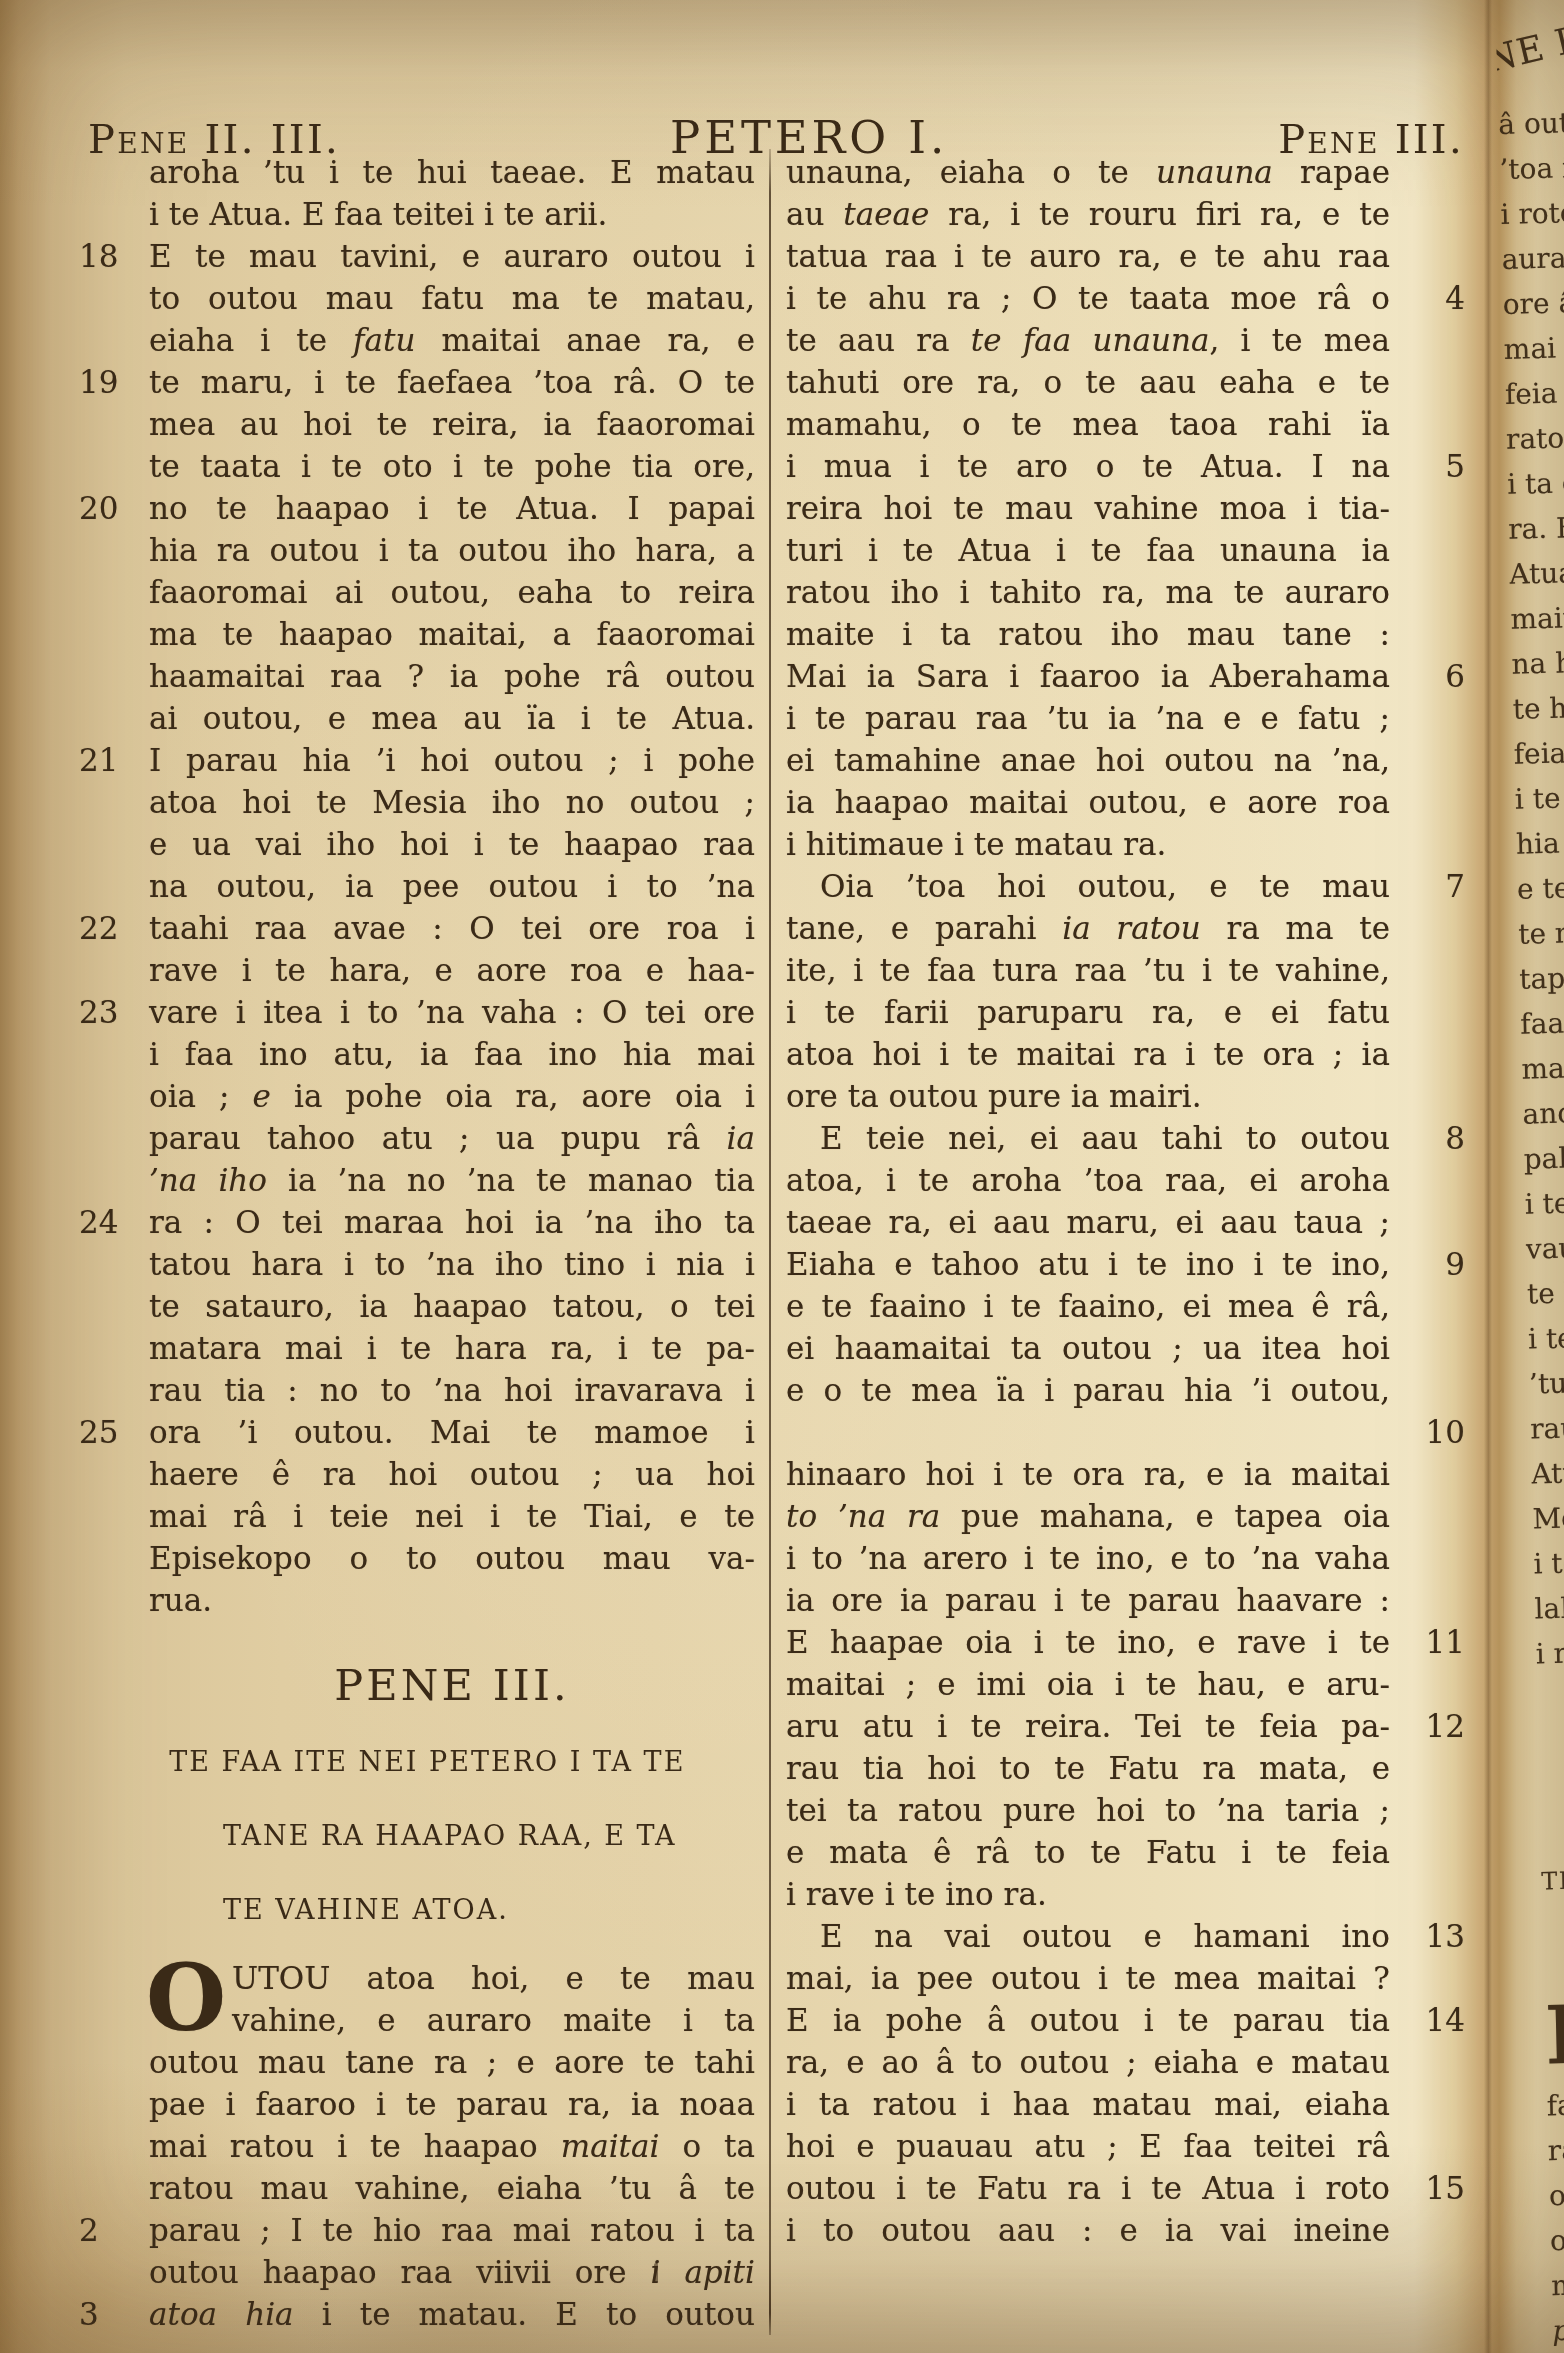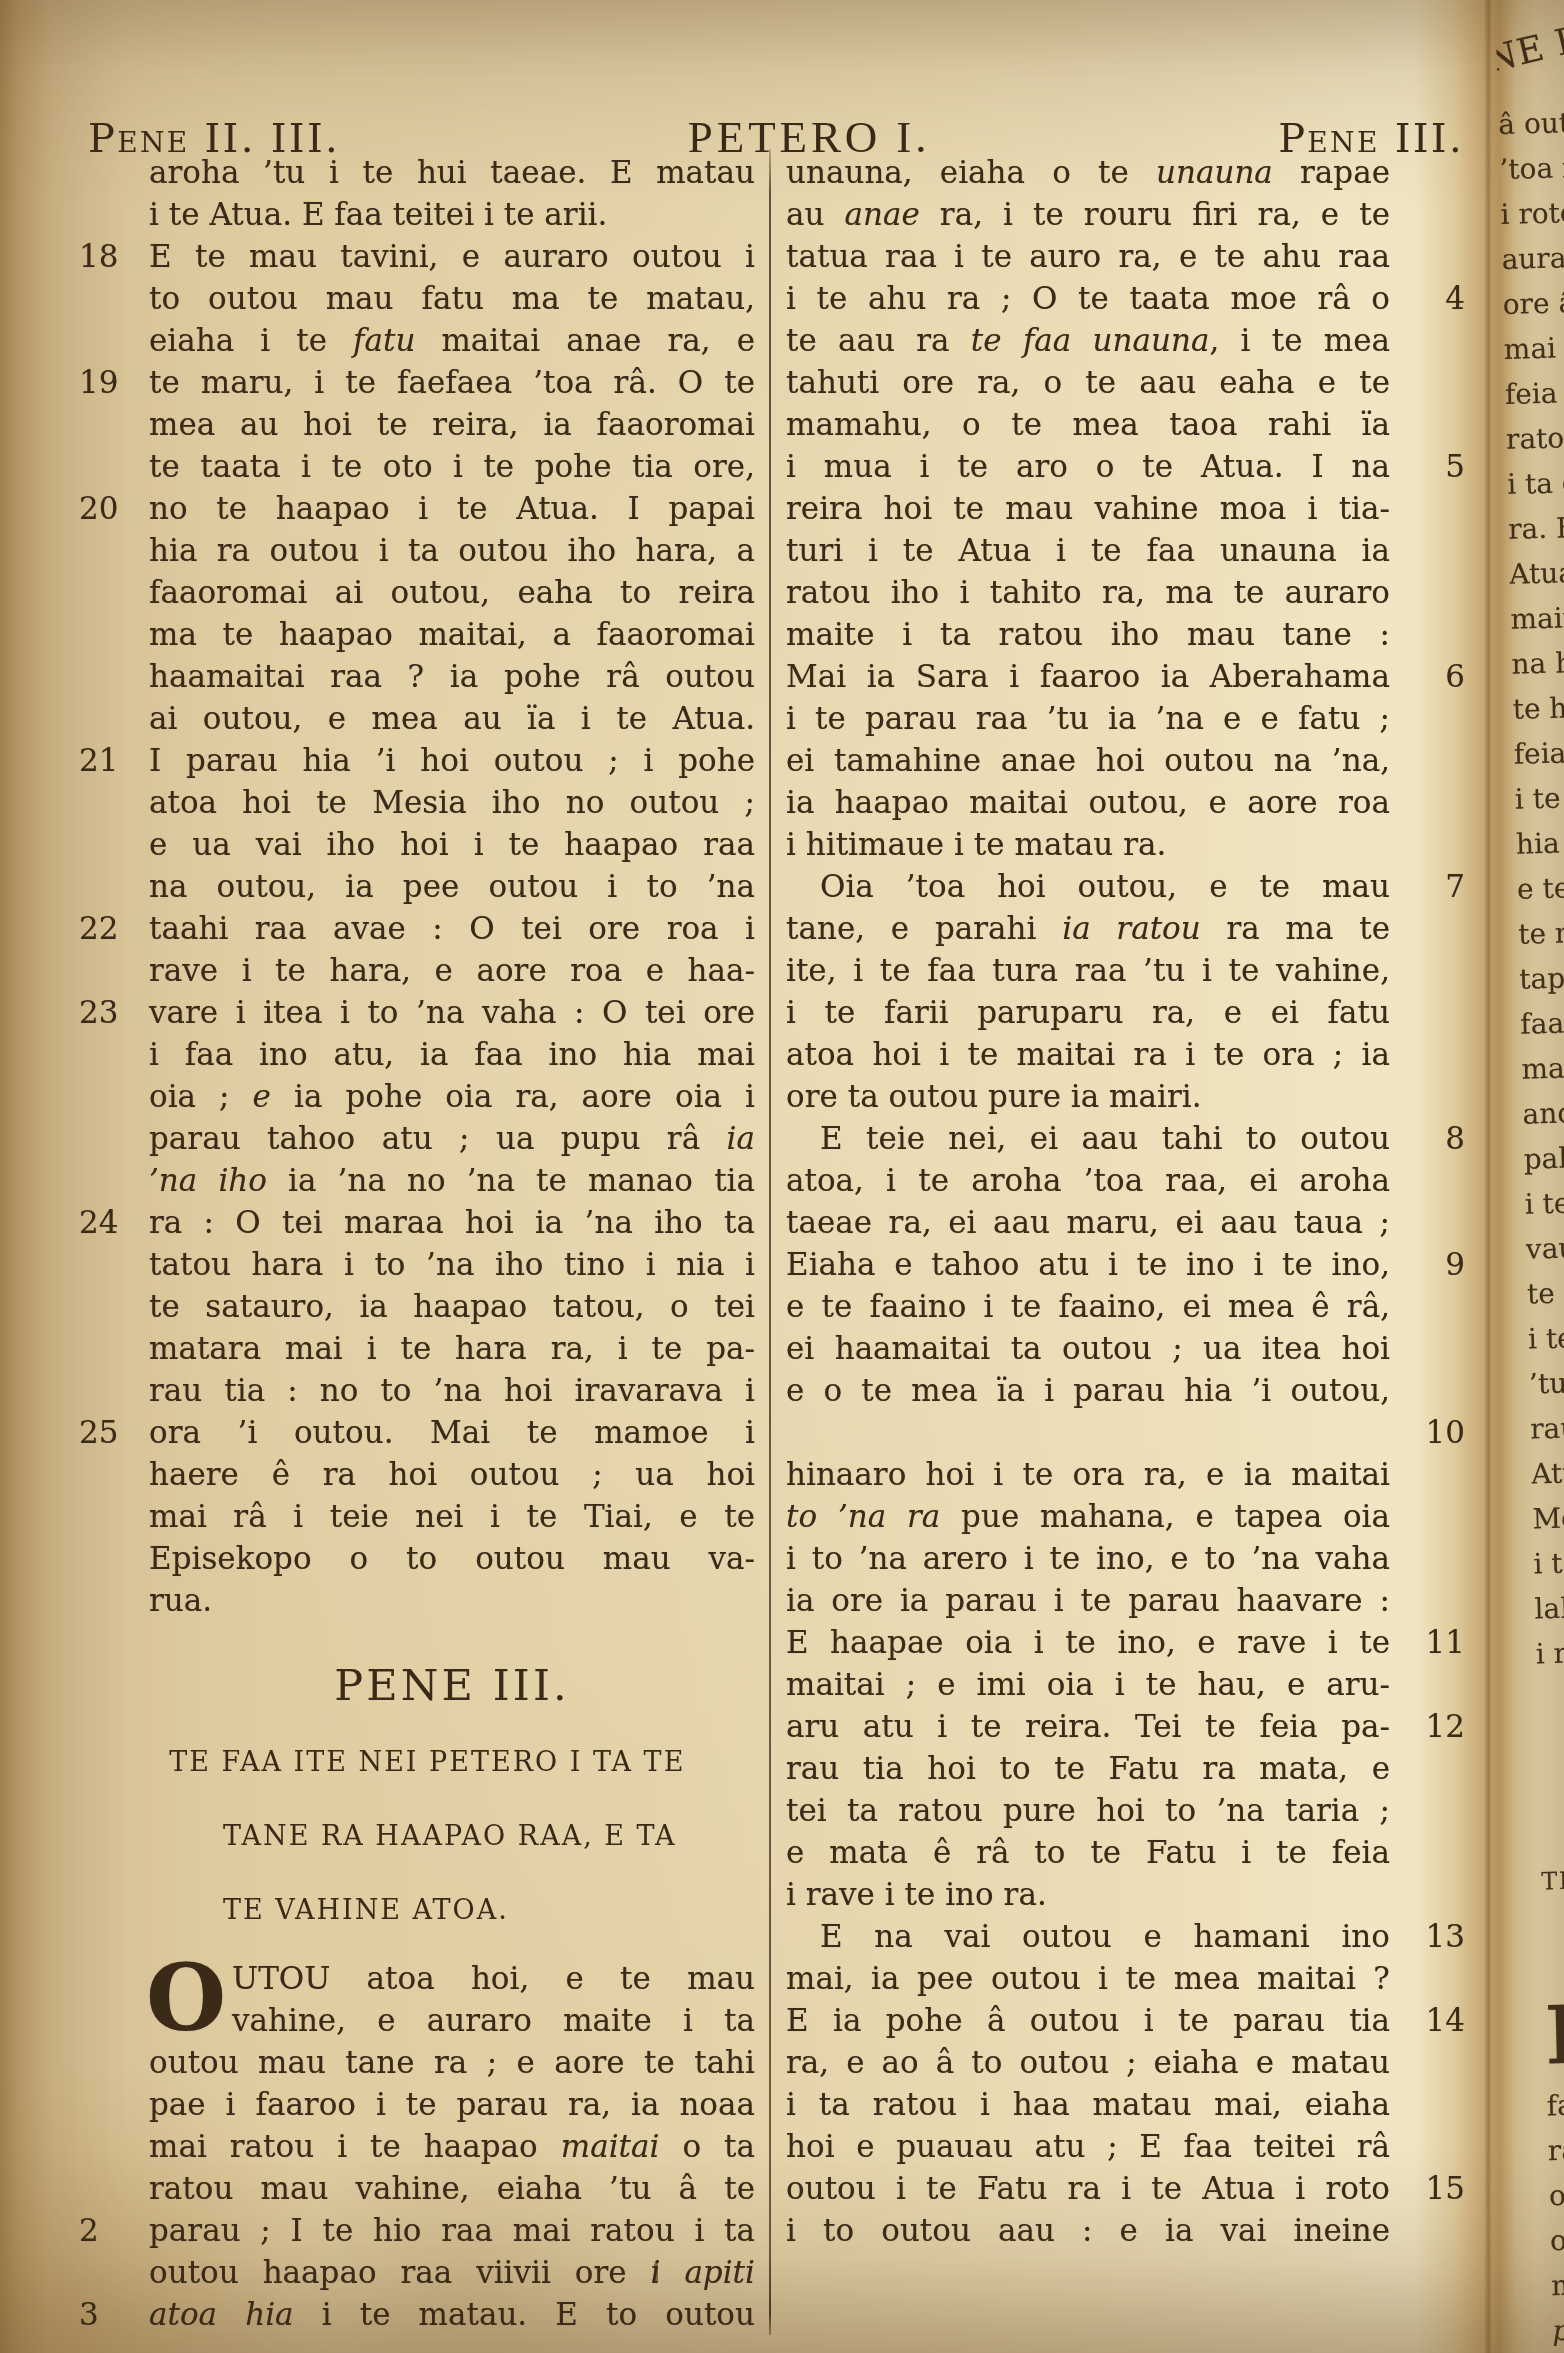--- a/index.html
+++ b/index.html
@@ -19,21 +19,21 @@
         #f0e4c1 85%, #f2e7c6 90.4%, #e4d0a0 93.0%, #cfae79 94.8%,
         #bd9a62 95.8%, #dcc696 96.9%, #e8d8ae 98.2%, #e4d3a8 100%);
     box-shadow: inset 0 0 172px rgba(96,68,32,0.35);
   }
   .vignette{position:absolute;inset:0;pointer-events:none;
     background:radial-gradient(ellipse at 48% 42%, rgba(255,248,222,0.20), rgba(0,0,0,0) 55%);}
 
   
   .header{position:absolute;left:88px;top:111px;width:1376px;display:flex;align-items:baseline;justify-content:space-between;}
   .h-side{font-size:40px;font-variant-caps:small-caps;letter-spacing:2.3px;}
-  .h-center{font-size:45px;letter-spacing:3.9px;font-family:Liberation Serif, serif;}
+  .h-center{font-size:45px;letter-spacing:3.9px;}
 
   
   .divider{position:absolute;left:769px;top:149px;width:2.3px;height:2186px;
     background:linear-gradient(180deg, rgba(62,44,24,0.25), rgba(62,44,24,0.78) 2%, rgba(62,44,24,0.72) 96%, rgba(62,44,24,0.9) 99%, rgba(62,44,24,0.4));}
 
   
   .col{position:absolute;top:151px;}
   .col-left{left:149px;width:606px;}
   .col-right{left:786px;width:604px;}
   .tline{position:relative;height:42px;line-height:42px;font-size:31px;
@@ -144,21 +144,21 @@
         <div class="tline"><span>mai ratou i te haapao <i>maitai</i> o ta</span></div>
         <div class="tline"><span>ratou mau vahine, eiaha ’tu â te</span></div>
         <div class="tline"><span class="vnum l">2</span><span>parau ;  I te hio raa mai ratou i ta</span></div>
         <div class="tline"><span>outou haapao raa viivii ore <i>i apiti</i></span></div>
         <div class="tline"><span class="vnum l">3</span><span><i>atoa hia</i> i te matau.   E to outou</span></div>
       </div>
   </div>
 
   <div class="col col-right" id="colRight">
       <div class="tline"><span>unauna, eiaha o te <i>unauna</i> rapae</span></div>
-      <div class="tline"><span>au <i>anae</i> ra, i te rouru firi ra, e te</span></div>
+      <div class="tline"><span>au <i>taeae</i> ra, i te rouru firi ra, e te</span></div>
       <div class="tline"><span>tatua raa i te auro ra, e te ahu raa</span></div>
       <div class="tline"><span class="vnum r">4</span><span>i te ahu ra ;  O te taata moe râ o</span></div>
       <div class="tline"><span>te aau ra <i>te faa unauna</i>, i te mea</span></div>
       <div class="tline"><span>tahuti ore ra, o te aau eaha e te</span></div>
       <div class="tline"><span>mamahu, o te mea taoa rahi ïa</span></div>
       <div class="tline"><span class="vnum r">5</span><span>i mua i te aro o te Atua.   I na</span></div>
       <div class="tline"><span>reira hoi te mau vahine moa i tia-</span></div>
       <div class="tline"><span>turi i te Atua i te faa unauna ia</span></div>
       <div class="tline"><span>ratou iho i tahito ra, ma te auraro</span></div>
       <div class="tline"><span>maite i ta ratou iho mau tane :</span></div>

